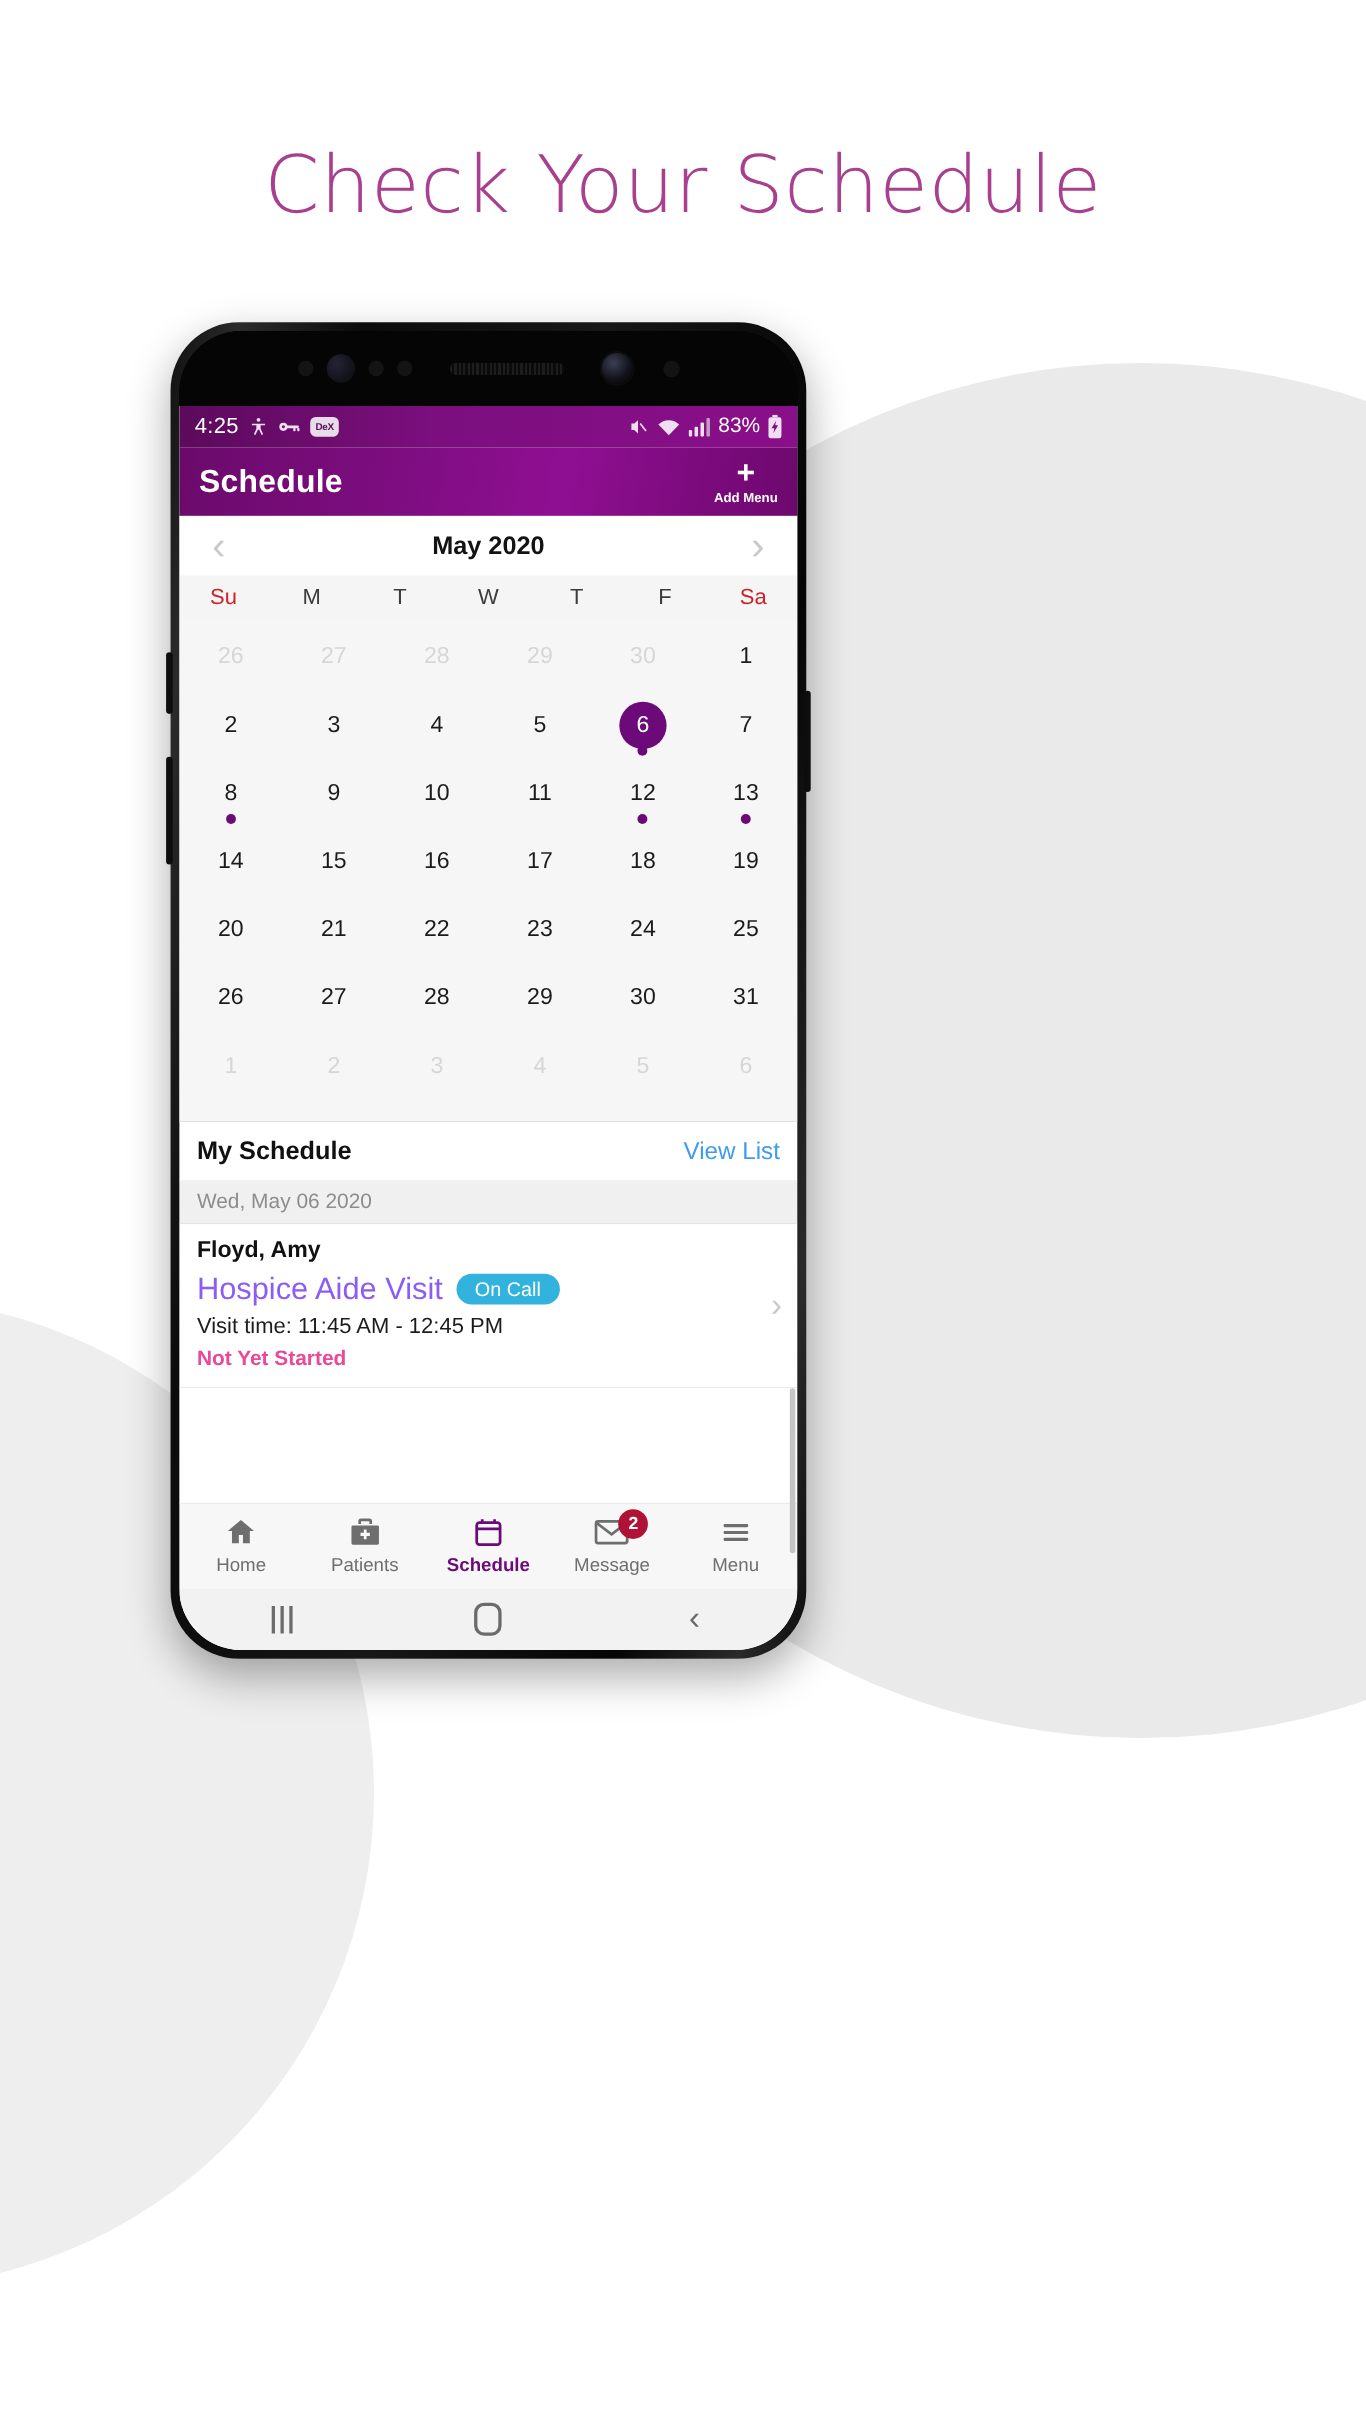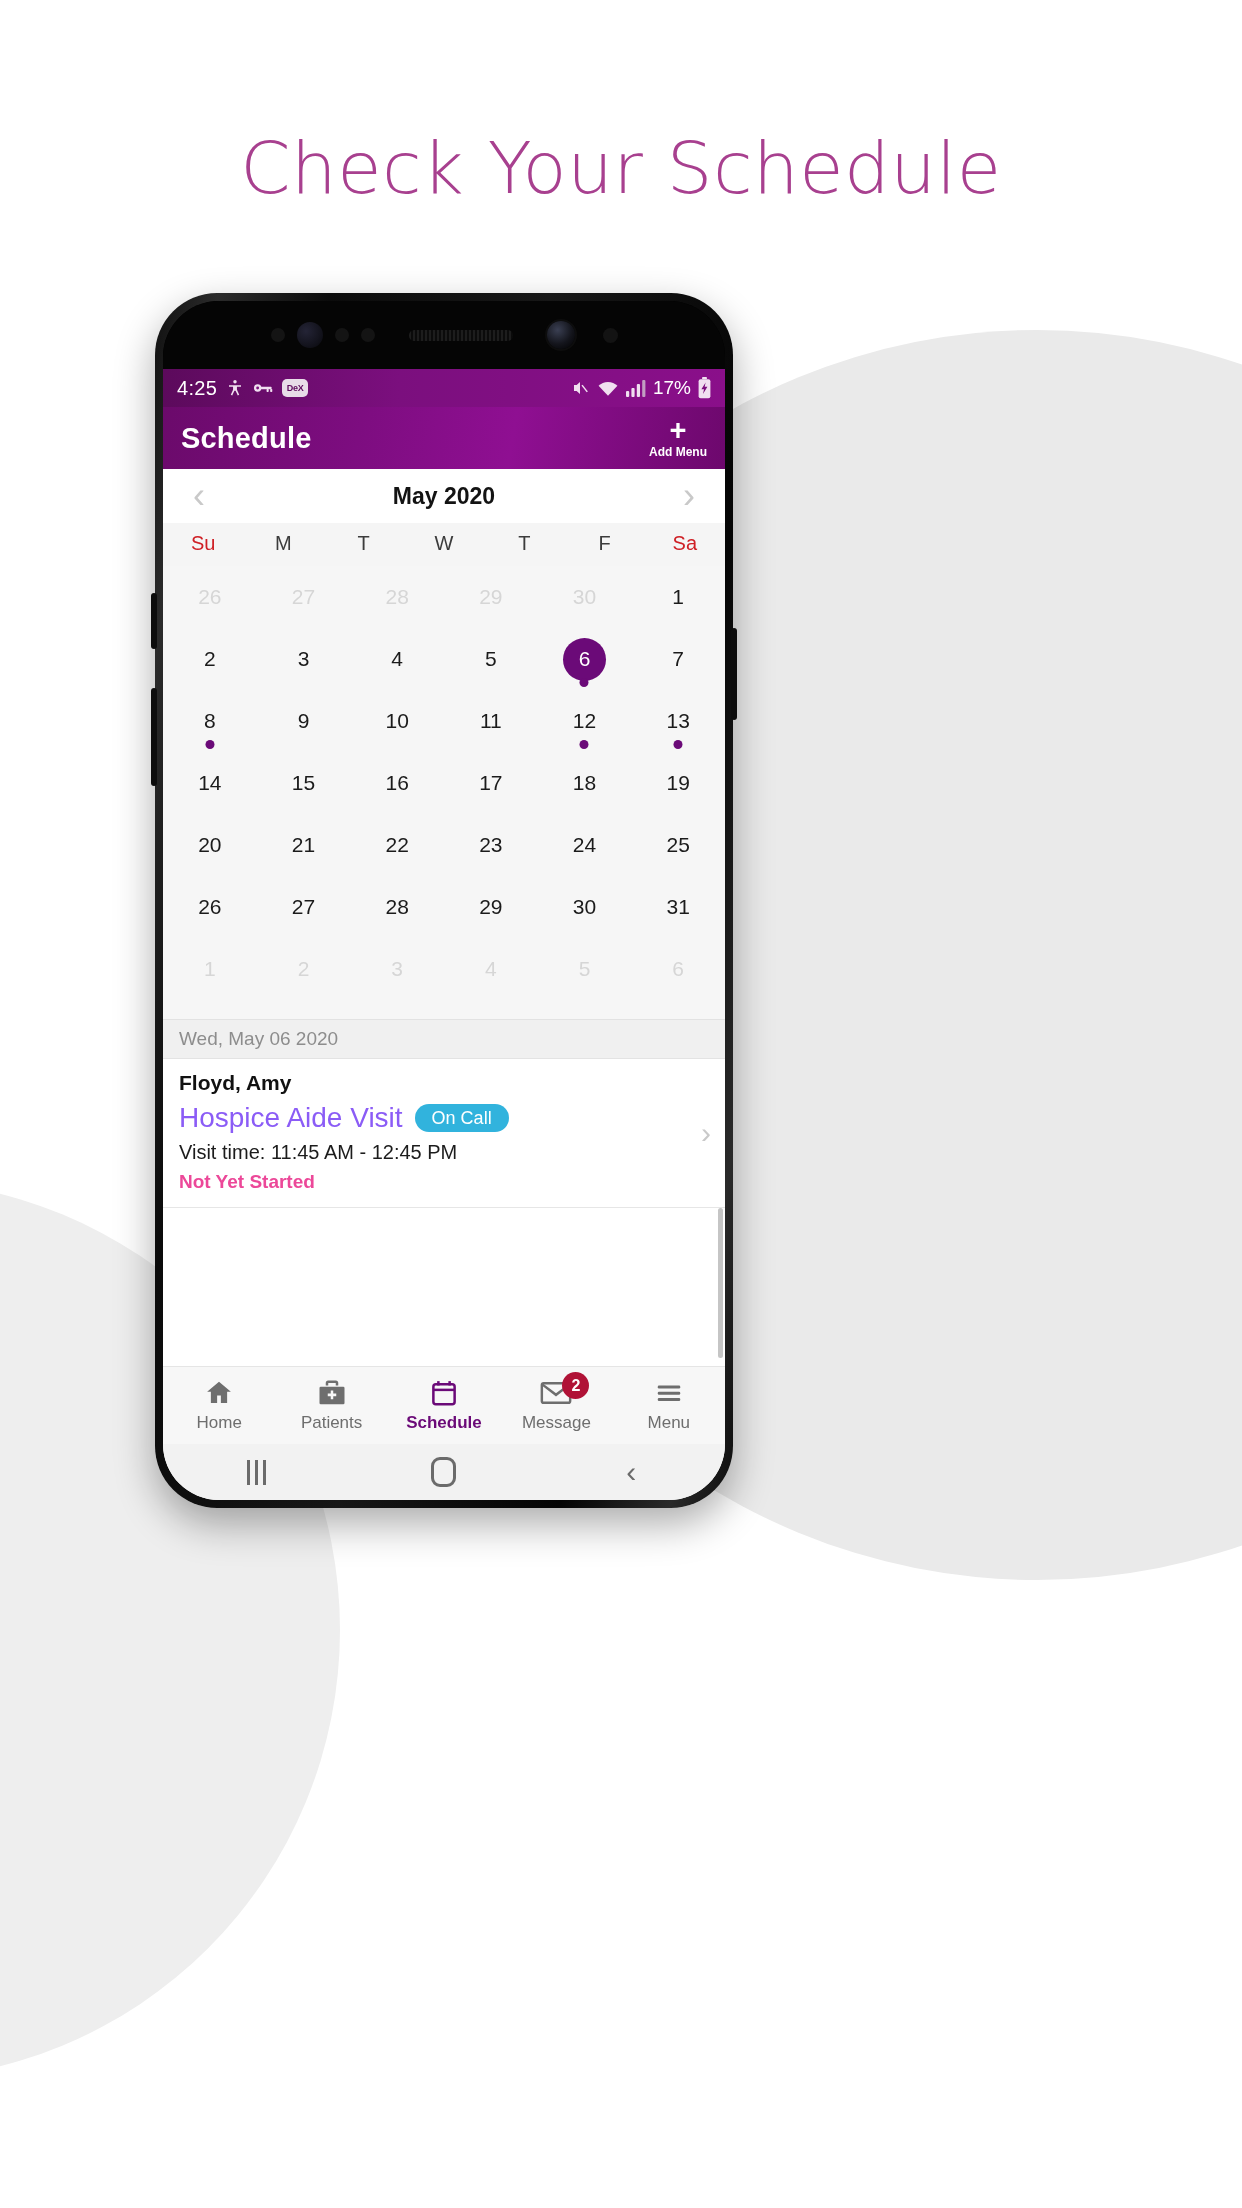--- a/index.html
+++ b/index.html
@@ -279,21 +279,21 @@
               </svg>
             </span>
             <span class="ico">
               <svg width="20" height="18" viewBox="0 0 20 18" fill="#f0dff0">
                 <rect x="0" y="12" width="3.2" height="6" rx="1"></rect>
                 <rect x="5.4" y="9" width="3.2" height="9" rx="1"></rect>
                 <rect x="10.8" y="5" width="3.2" height="13" rx="1"></rect>
                 <rect x="16.2" y="1" width="3.2" height="17" rx="1" fill="#c29ec2"></rect>
               </svg>
             </span>
-            <span class="sb-pct">17%</span>
+            <span class="sb-pct">83%</span>
             <span class="ico">
               <svg width="13" height="22" viewBox="0 0 13 22" fill="#f0dff0">
                 <rect x="4" y="0" width="5" height="2.3" rx="1"></rect>
                 <rect x="0.6" y="2.3" width="11.8" height="19" rx="2"></rect>
                 <path d="M7.6 5.4 3.4 12.3h2.6l-1 4.6 4.4-7.2H6.7z" fill="#7b0f7e"></path>
               </svg>
             </span>
           </div>
         </div>
 
@@ -363,20 +363,24 @@
               <div class="cell muted">1</div>
               <div class="cell muted">2</div>
               <div class="cell muted">3</div>
               <div class="cell muted">4</div>
               <div class="cell muted">5</div>
               <div class="cell muted">6</div>
             </div>
           <div class="cal-foot"></div>
         </div>
 
+        <div class="sched-head">
+          <div class="sched-title">My Schedule</div>
+          <div class="viewlist">View List</div>
+        </div>
         <div class="day-head">Wed, May 06 2020</div>
 
         <div id="appt-list">
             <div class="appt">
               <div class="appt-name">Floyd, Amy</div>
               <div class="appt-row">
                 <span class="appt-type">Hospice Aide Visit</span>
                 <span class="pill">On Call</span>
               </div>
               <div class="appt-time">Visit time: 11:45 AM - 12:45 PM</div>

